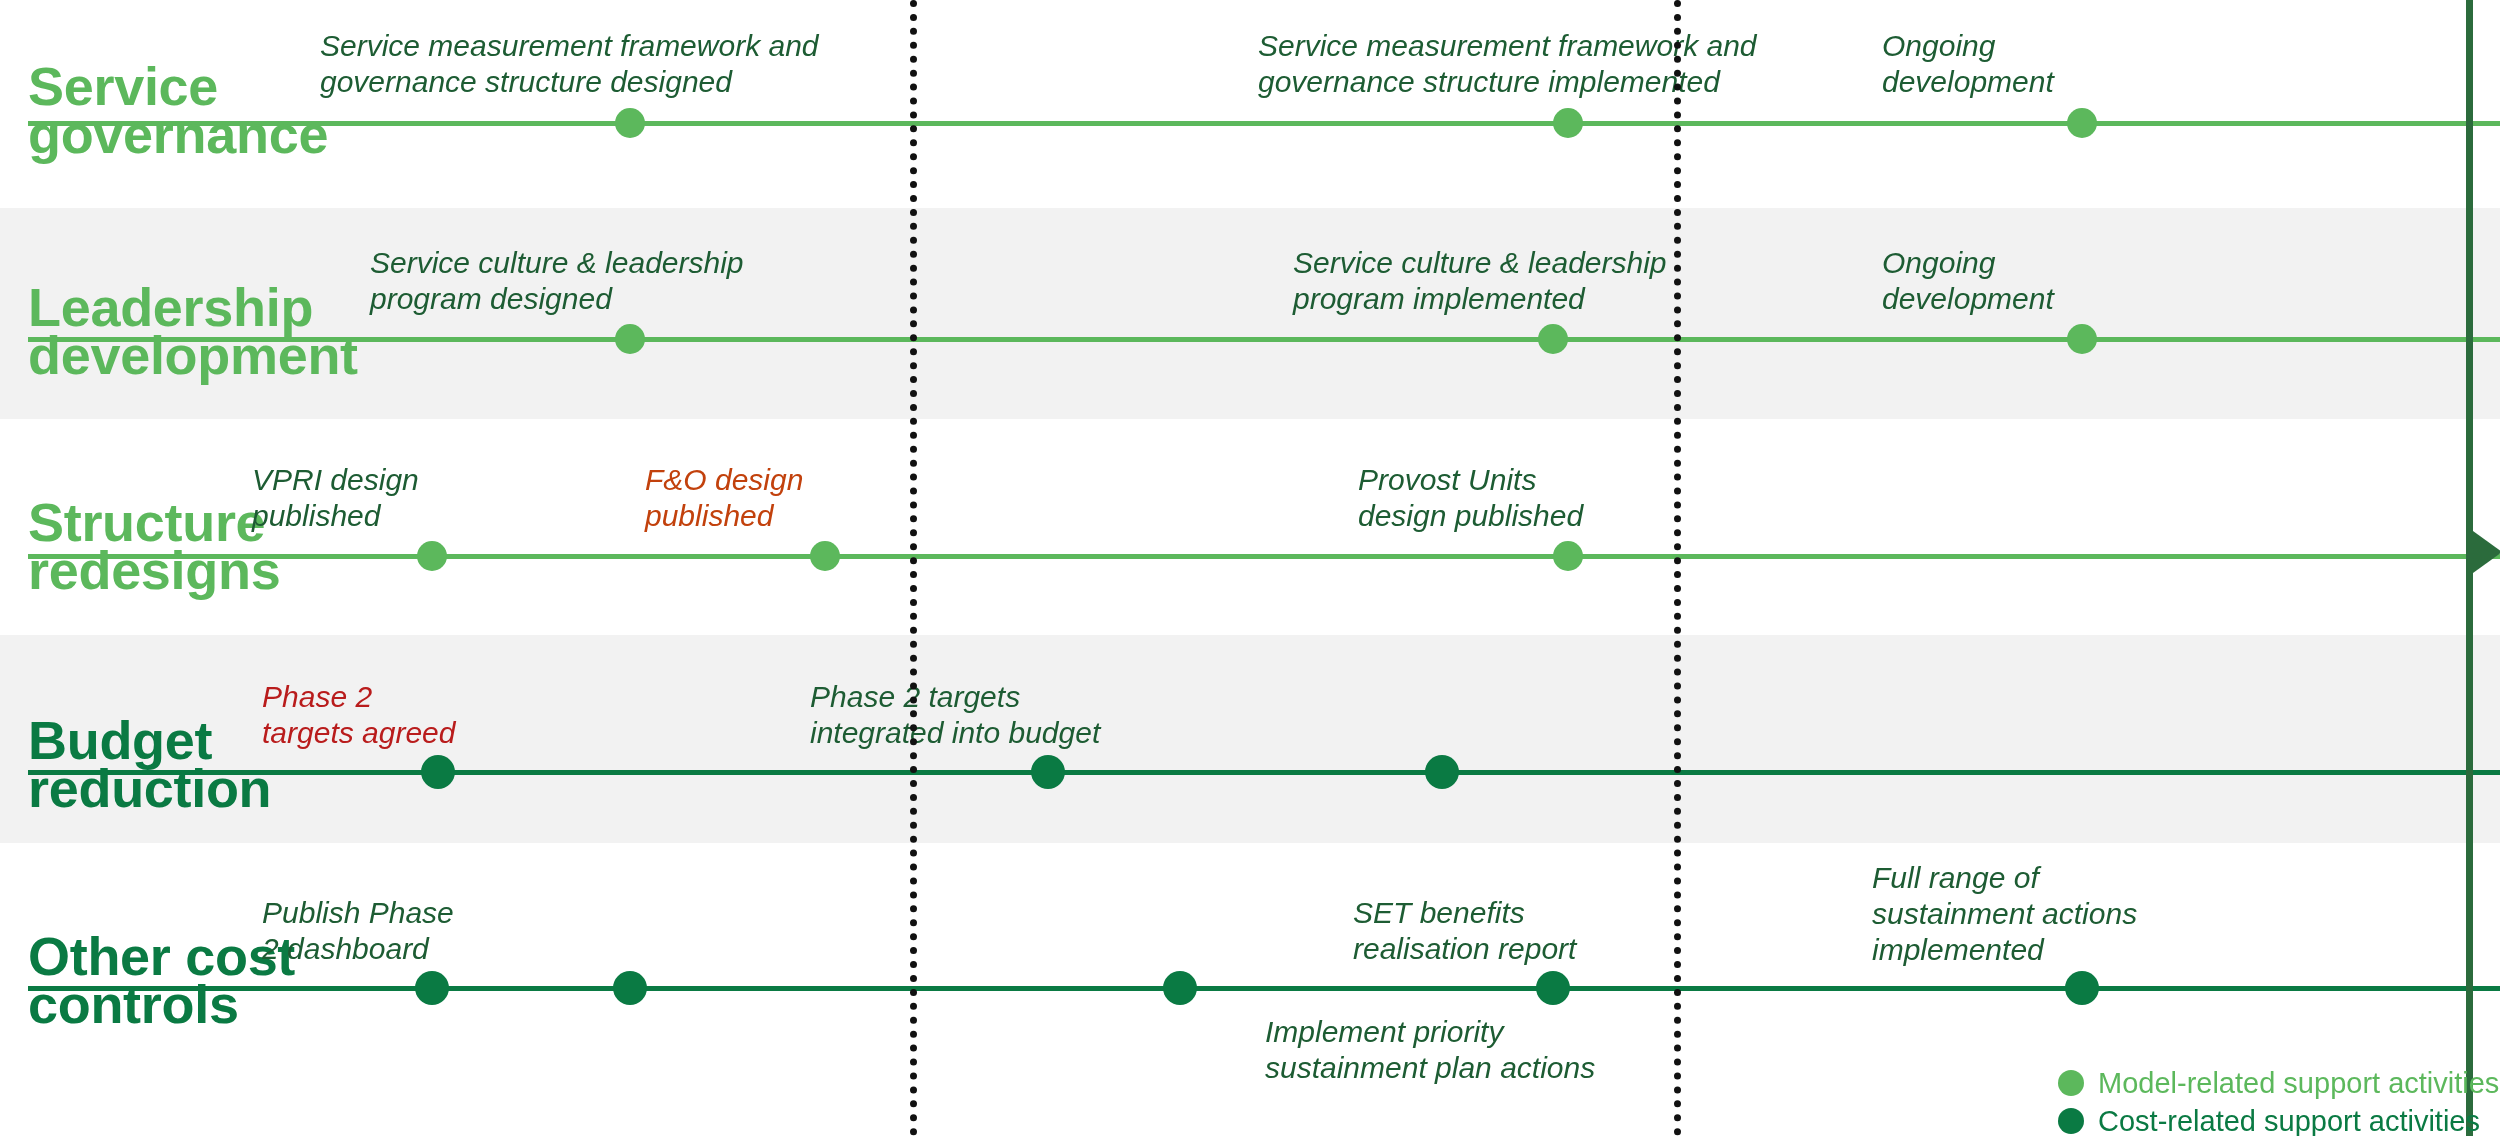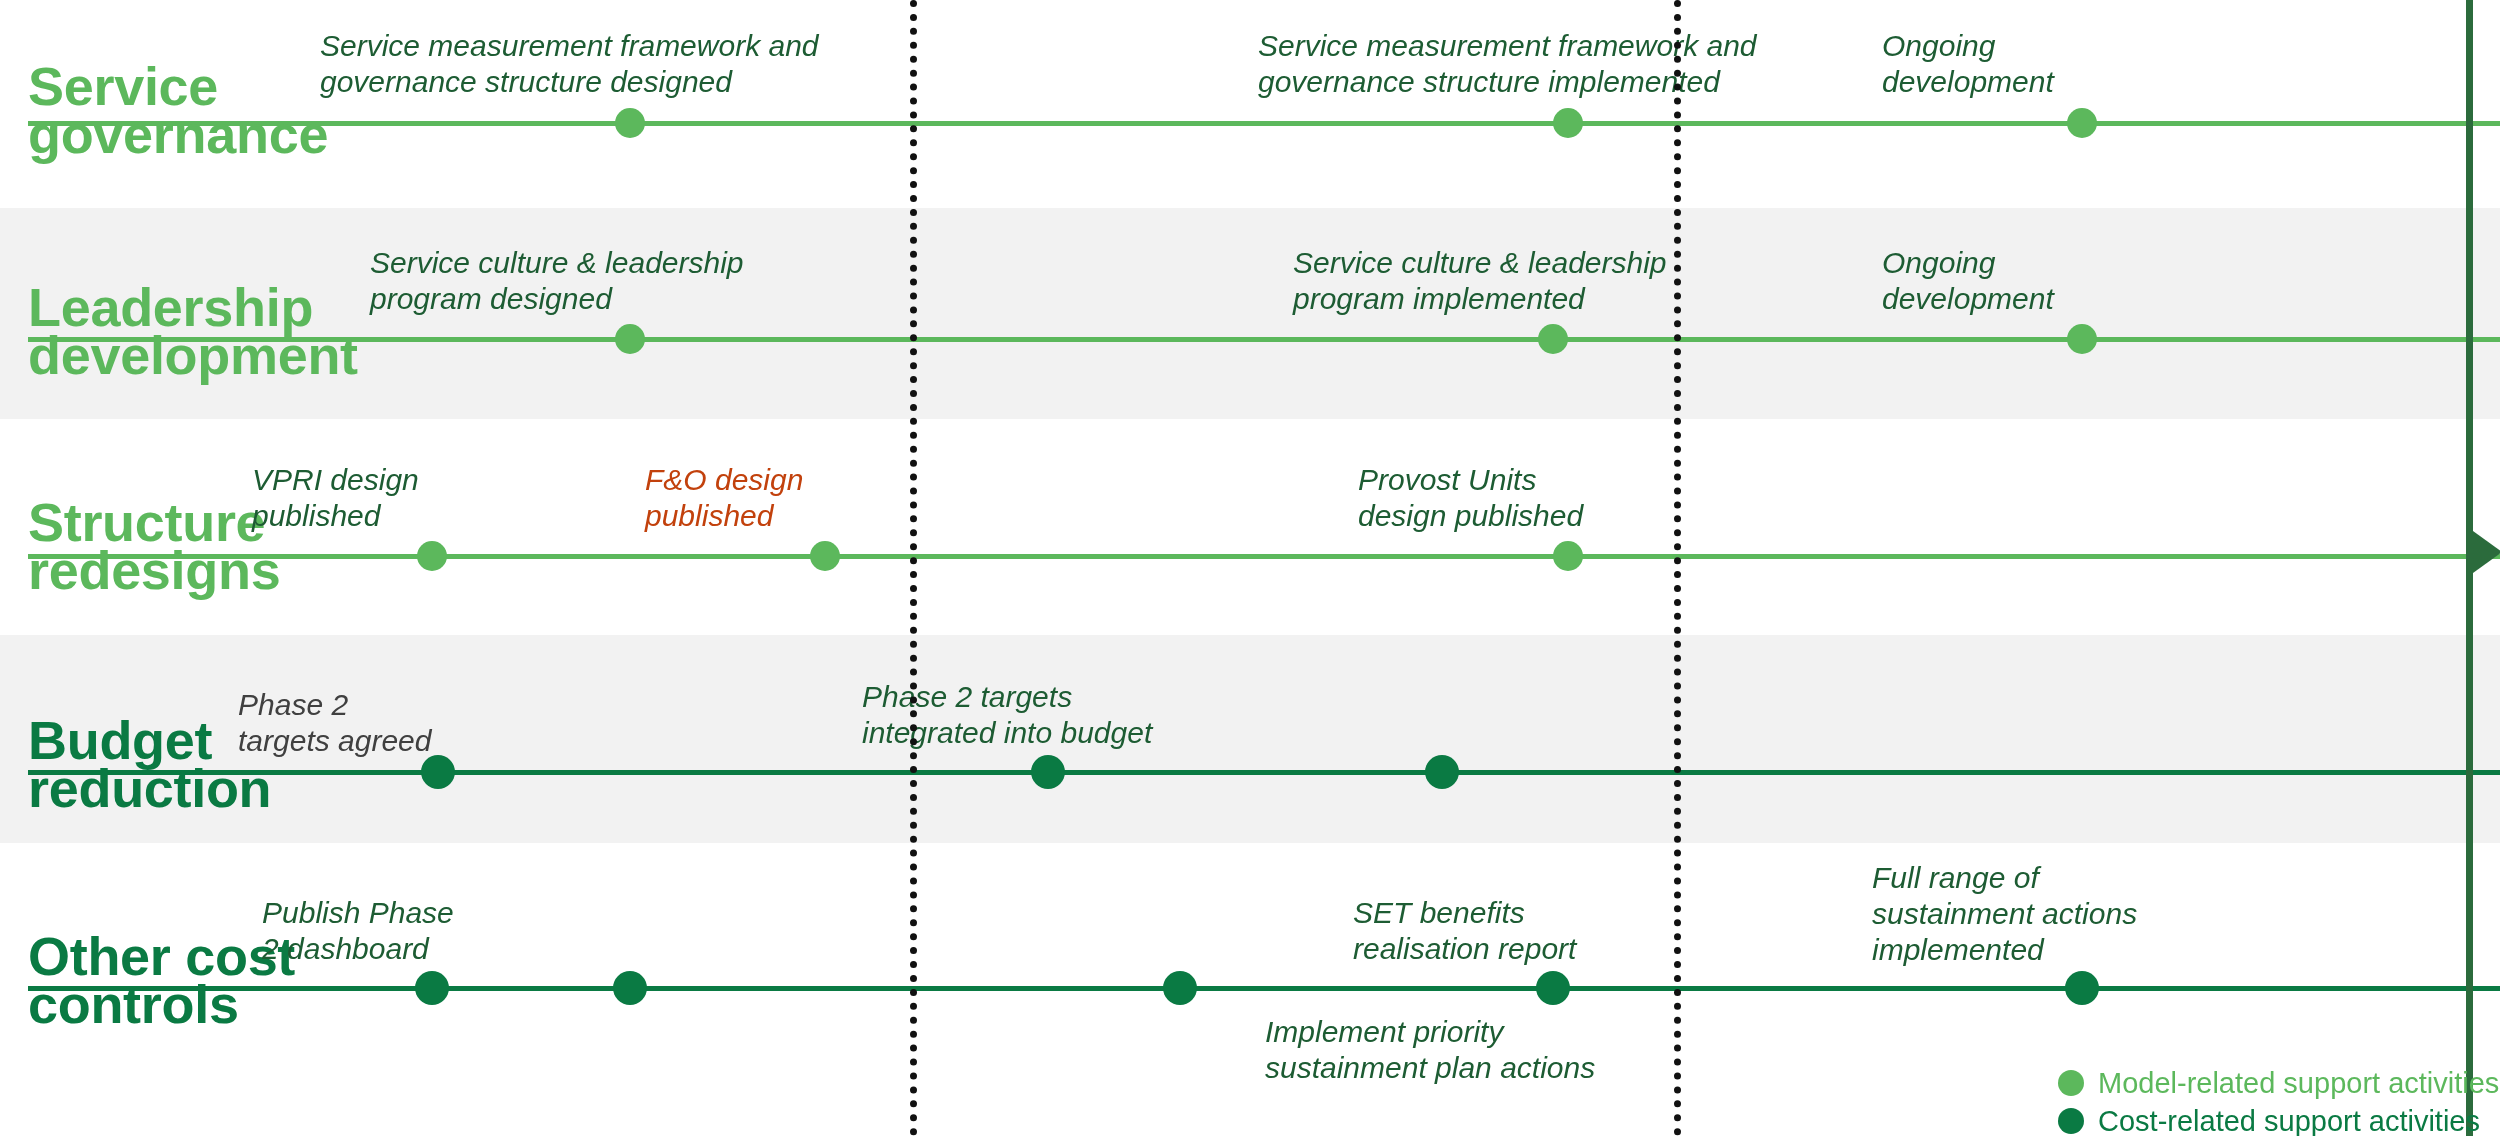--- a/index.html
+++ b/index.html
@@ -130,24 +130,24 @@
     <div class="dot" style="left: 432px; top: 556px; background: rgb(92, 184, 92);"></div>
     <div class="cap" style="left: 825px; top: 462px; width: 360px; color: #c2410c;">F&amp;O design
 published</div>
     <div class="dot" style="left: 825px; top: 556px; background: rgb(92, 184, 92);"></div>
     <div class="cap" style="left: 1568px; top: 462px; width: 420px; color: rgb(29, 92, 51);">Provost Units
 design published</div>
     <div class="dot" style="left: 1568px; top: 556px; background: rgb(92, 184, 92);"></div>
     <div class="rowline" style="top: 770px; background: rgb(10, 122, 67);"></div>
     <div class="rowlabel" style="top: 716px; color: rgb(10, 122, 67);">Budget
 reduction</div>
-    <div class="cap" style="left: 428px; top: 679px; width: 380px; color: #404040; margin-top: 8px;">Phase 2
+    <div class="cap" style="left: 452px; top: 679px; width: 380px; color: #b91c1c;">Phase 2
 targets agreed</div>
     <div class="dot big" style="left: 438px; top: 772px; background: rgb(10, 122, 67);"></div>
-    <div class="cap" style="left: 1072px; top: 679px; width: 420px; color: rgb(29, 92, 51); font-style: italic;">Phase 2 targets
+    <div class="cap" style="left: 1020px; top: 679px; width: 420px; color: rgb(29, 92, 51); font-style: italic;">Phase 2 targets
 integrated into budget</div>
     <div class="dot big" style="left: 1048px; top: 772px; background: rgb(10, 122, 67);"></div>
     <div class="dot big" style="left: 1442px; top: 772px; background: rgb(10, 122, 67);"></div>
     <div class="rowline" style="top: 986px; background: rgb(10, 122, 67);"></div>
     <div class="rowlabel" style="top: 932px; color: rgb(10, 122, 67);">Other cost
 controls</div>
     <div class="cap" style="left: 432px; top: 895px; width: 340px; color: rgb(29, 92, 51);">Publish Phase
 2 dashboard</div>
     <div class="dot big" style="left: 432px; top: 988px; background: rgb(10, 122, 67);"></div>
     <div class="dot big" style="left: 630px; top: 988px; background: rgb(10, 122, 67);"></div>

